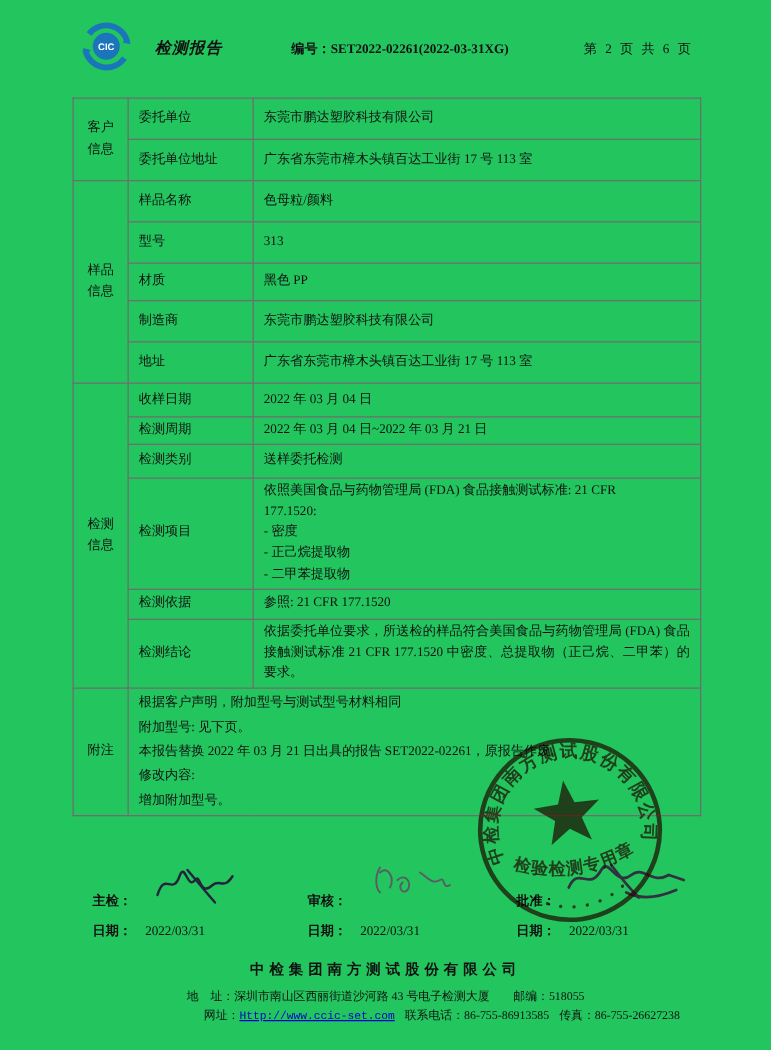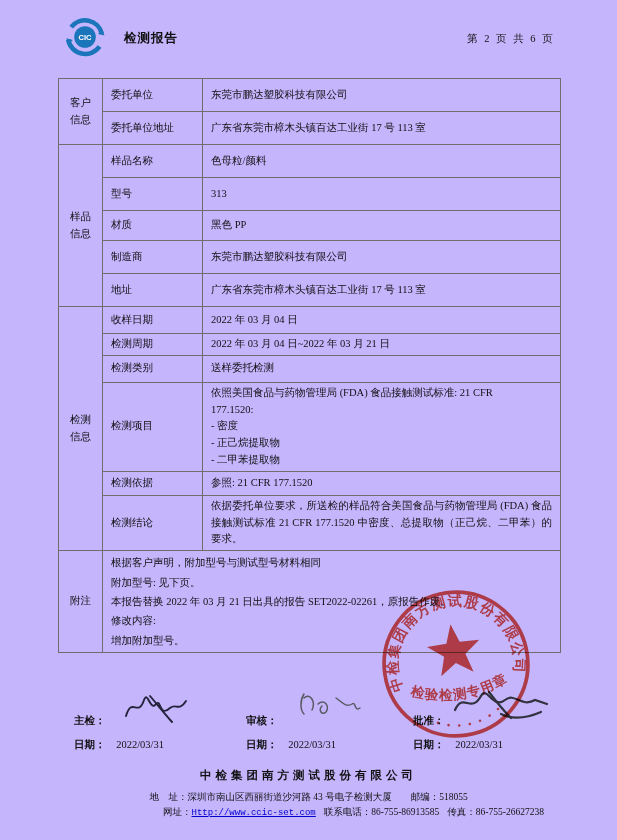--- a/index.html
+++ b/index.html
@@ -1,23 +1,23 @@
 <!DOCTYPE html>
 <html><head>
 <meta charset="utf-8">
 <style>
   html,body{margin:0;padding:0;background:#ffffff;}
   .page{
-    position:relative;width:617px;height:840px;background:#c4b5fd;overflow:hidden;
+    position:relative;width:617px;height:840px;background:#22c55e;overflow:hidden;
     font-family:"Liberation Serif","DejaVu Serif",serif;color:#111;
   }
   
   .hdr{position:absolute;left:0;top:0;width:617px;height:78px;}
   .logo{position:absolute;left:64px;top:16px;width:42px;height:42px;}
-  .hdr-title{position:absolute;left:124px;top:30px;font-size:12.5px;font-weight:bold;letter-spacing:1px;}
+  .hdr-title{position:absolute;left:124px;top:30px;font-size:12.5px;font-weight:bold;letter-spacing:1px;font-style:italic;}
   .hdr-no{position:absolute;left:233px;top:32px;font-size:10.5px;font-weight:bold;}
   .hdr-pages{position:absolute;left:467px;top:32px;font-size:10.5px;font-weight:normal;letter-spacing:2px;}
   
   table.rep{
     position:absolute;left:58px;top:78px;width:502px;
     border-collapse:collapse;table-layout:fixed;padding-left:44px;
   }
   table.rep td{
     border:1px solid #6e6e6e;font-size:10.5px;padding:2px 8px;
     vertical-align:middle;line-height:1.6;
@@ -62,20 +62,21 @@
   <div class="hdr">
     <svg class="logo" viewBox="0 0 42 42">
       <path d="M7.2,11.2 A17.3,17.3 0 0 1 37.9,17.8" fill="none" stroke="#1b75bb" stroke-width="4.6"></path>
       <path d="M35.5,30.5 A17.3,17.3 0 0 1 4.2,23.6" fill="none" stroke="#1b75bb" stroke-width="4.6"></path>
       <path d="M37.9,13.2 l2.6,6.2 -6.4,-1.4 z" fill="#1b75bb"></path>
       <path d="M4.6,28.6 l-2.2,-6.3 6.3,1.8 z" fill="#1b75bb"></path>
       <circle cx="21" cy="21" r="10.8" fill="#1b75bb"></circle>
       <text x="21" y="23.8" text-anchor="middle" font-size="7.6" font-weight="bold" fill="#ffffff" font-family="Liberation Sans, sans-serif">CIC</text>
     </svg>
     <div class="hdr-title">检测报告</div>
+    <div class="hdr-no"><span>编号：</span><span>SET2022-02261(2022-03-31XG)</span></div>
     <div class="hdr-pages">第 2 页 共 6 页</div>
   </div>
 
   <table class="rep">
     <colgroup>
         <col style="width:44px">
         <col style="width:100px">
         <col style="width:358px">
       </colgroup>
     <tbody>

